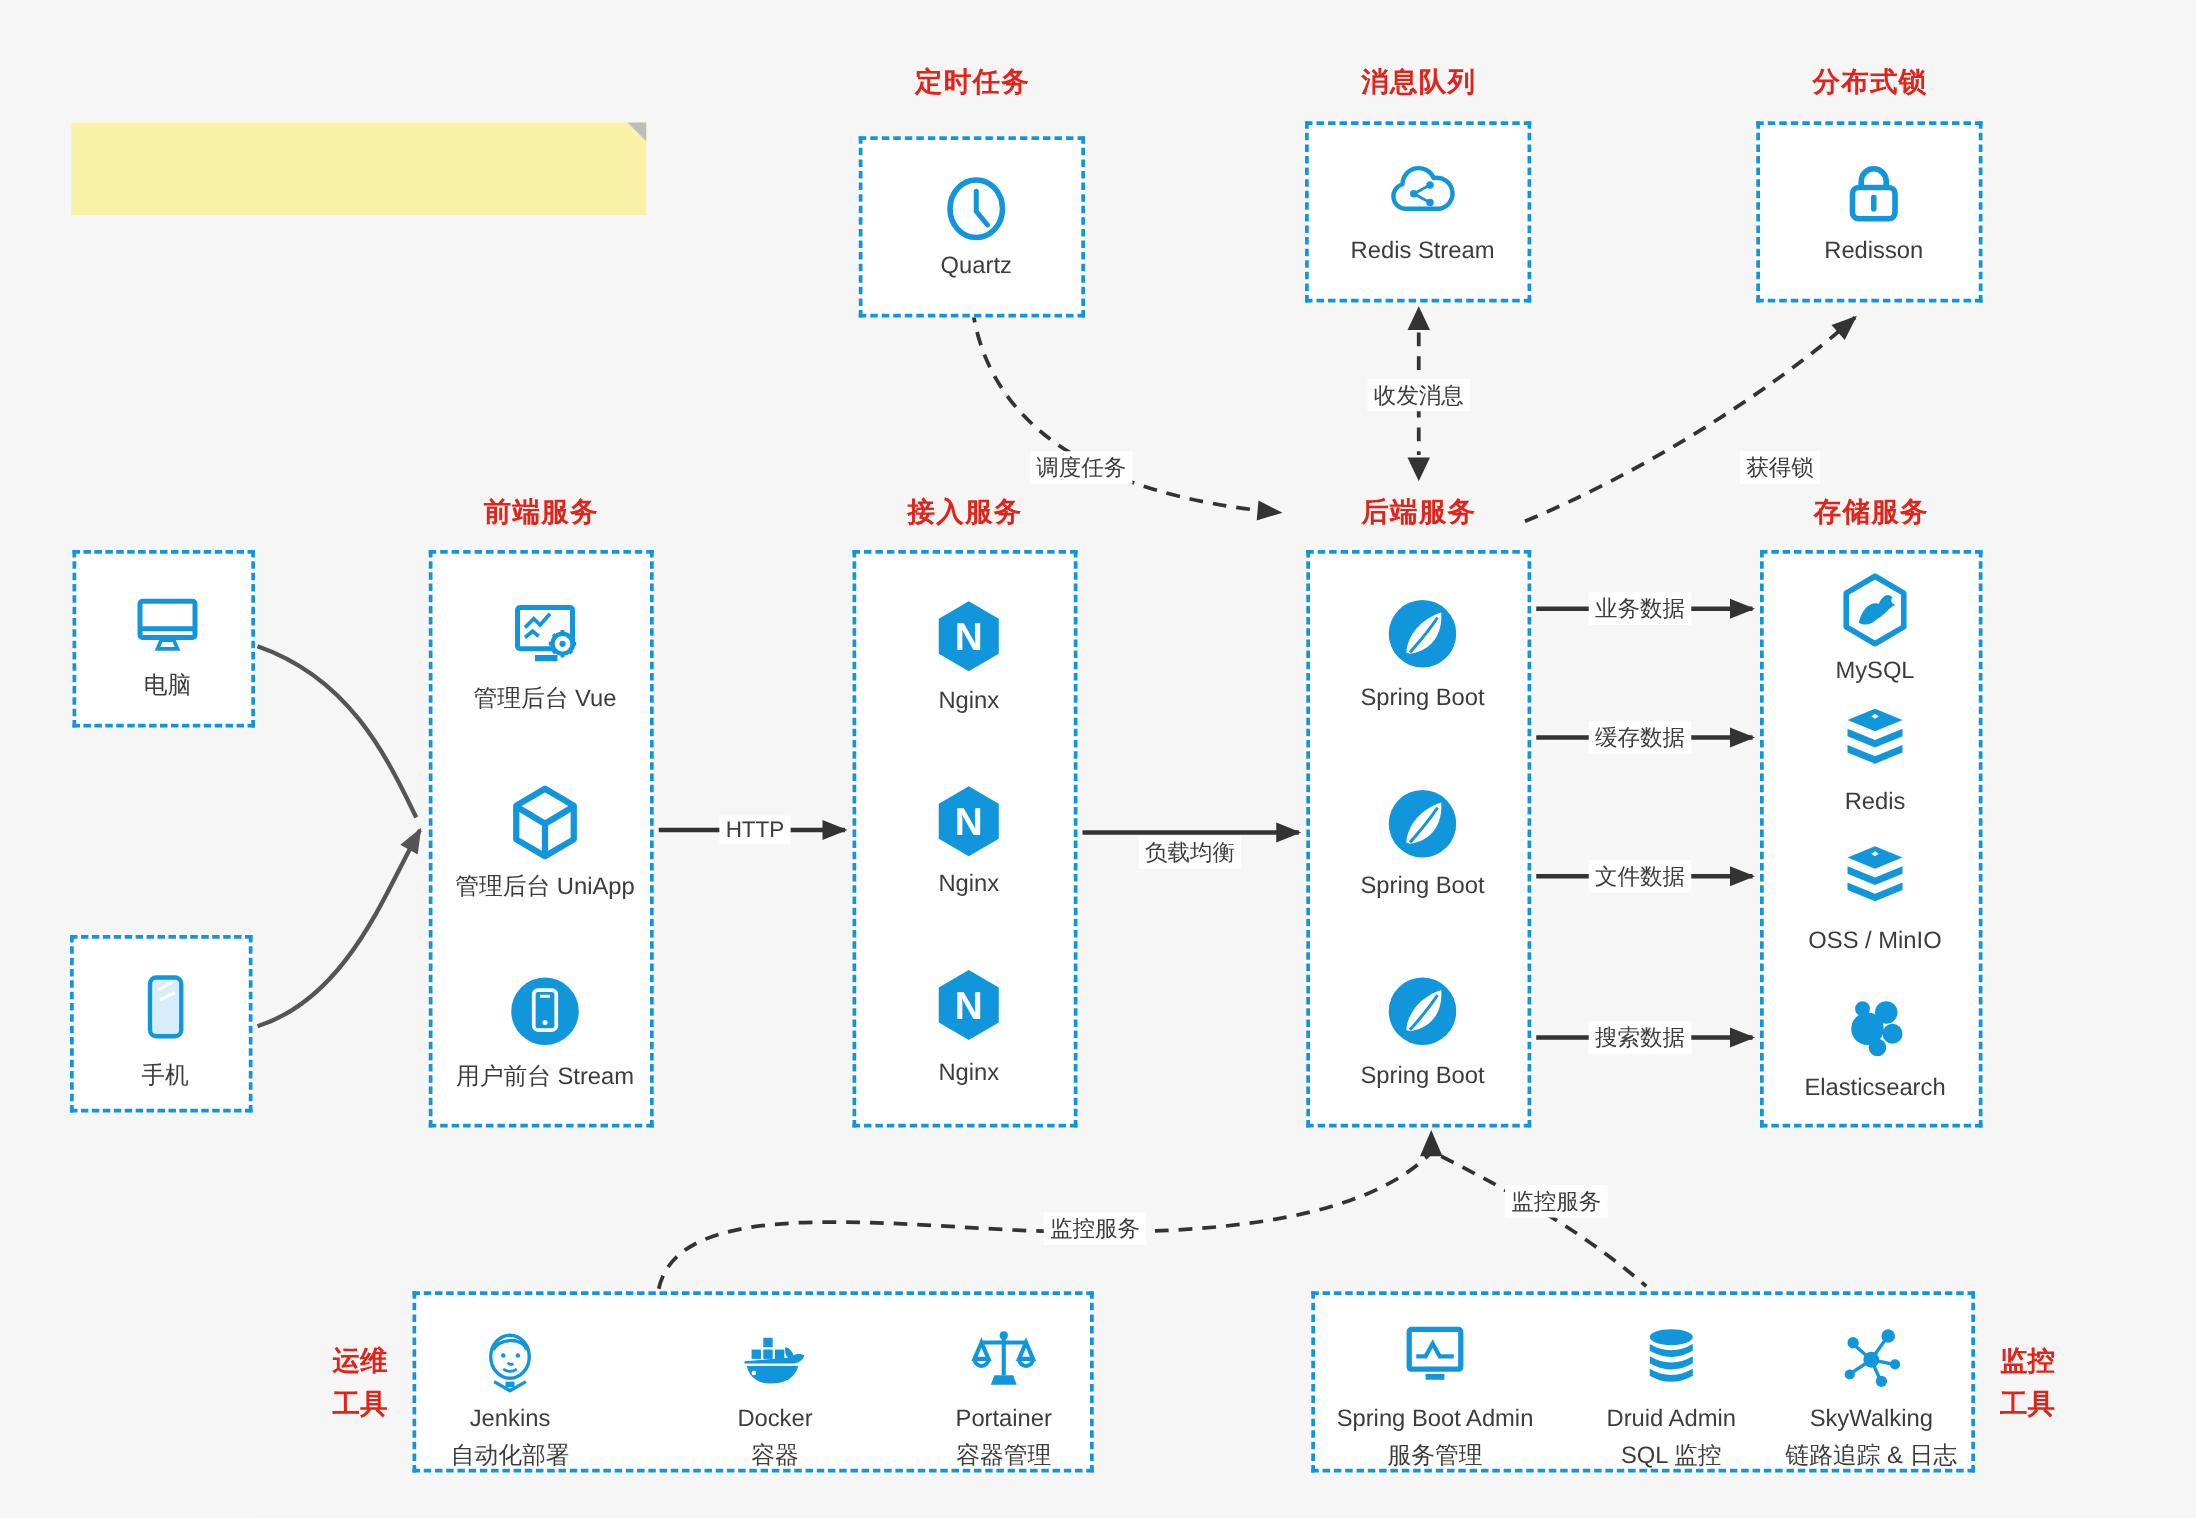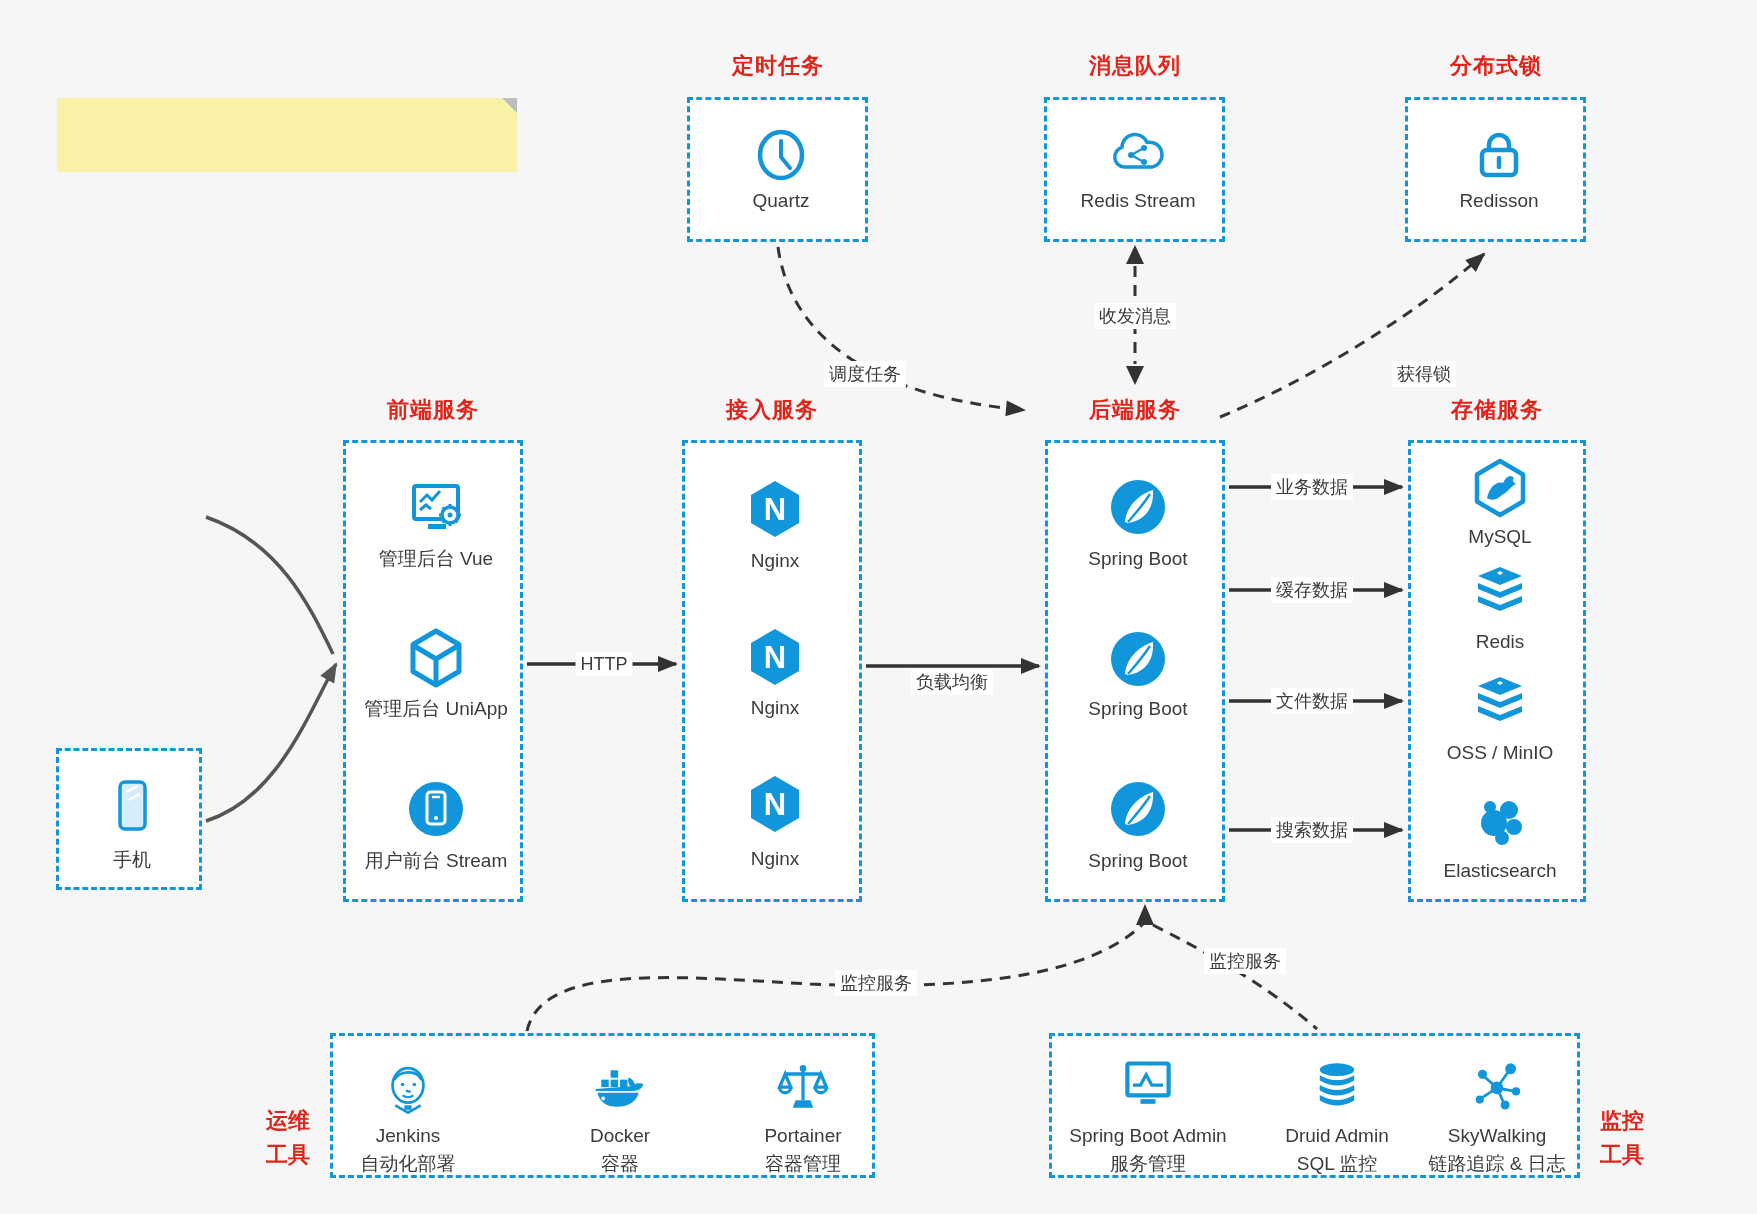--- a/index.html
+++ b/index.html
@@ -1,21 +1,21 @@
 <!DOCTYPE html>
 <html><head>
 <meta charset="utf-8">
 <style>
   html,body{margin:0;padding:0;}
   body{font-family:"Liberation Sans","DejaVu Sans",sans-serif;background:#eee;}
   .canvas{position:relative;width:1757px;height:1214px;background:#f6f6f6;overflow:hidden;}
   .wires{position:absolute;left:0;top:0;z-index:1;}
   .box{position:absolute;background:#fff;border:3px dashed #1296db;box-sizing:border-box;z-index:2;}
   .gtitle{position:absolute;transform:translate(-50%,-50%);color:#e2231a;font-size:22px;font-weight:bold;white-space:nowrap;z-index:3;letter-spacing:1px;}
-  .side-label{position:absolute;transform:translate(-50%,-50%);color:#e2231a;font-size:22px;font-weight:bold;text-align:center;line-height:34px;white-space:nowrap;z-index:3;margin-top:32px;}
+  .side-label{position:absolute;transform:translate(-50%,-50%);color:#e2231a;font-size:22px;font-weight:bold;text-align:center;line-height:34px;white-space:nowrap;z-index:3;}
   .icon{position:absolute;width:64px;height:64px;transform:translate(-50%,-50%);z-index:3;}
   .icon svg{display:block;width:100%;height:100%;}
   .ilabel{position:absolute;transform:translate(-50%,-50%);font-size:19px;color:#3c3c3c;white-space:nowrap;z-index:3;}
   .chip{position:absolute;transform:translate(-50%,-50%);background:#fff;padding:1px 5px;font-size:18px;color:#3c3c3c;white-space:nowrap;z-index:4;}
   .note{position:absolute;left:57px;top:98px;width:460px;height:74px;background:#f9f2a6;z-index:3;color:#3a3a3a;font-size:18px;line-height:29px;padding:8px 0 0 18px;box-sizing:border-box;}
   .note .fold{position:absolute;right:0;top:0;width:0;height:0;border-top:15px solid #bdbdbd;border-left:15px solid transparent;}
 </style>
 </head>
 <body>
 
@@ -52,21 +52,21 @@
   </svg>
 
   <div class="note">
     <span class="fold"></span>
   </div>
 
   <div class="gtitle" style="left:778px;top:66px">定时任务</div>
   <div class="gtitle" style="left:1135px;top:66px">消息队列</div>
   <div class="gtitle" style="left:1496px;top:66px">分布式锁</div>
 
-  <div class="box" style="left:687px;top:97px;width:181px;height:145px">
+  <div class="box" style="left:687px;top:109px;width:181px;height:145px">
     <span class="icon" style="left:91px;top:55px">
       <svg viewBox="0 0 64 64">
           <ellipse cx="32" cy="32" rx="21" ry="23" fill="none" stroke="#1296db" stroke-width="4.5"></ellipse>
           <path d="M32 18 L32 34 L41 45" fill="none" stroke="#1296db" stroke-width="4" stroke-linecap="round"></path>
         </svg>
     </span>
     <div class="ilabel" style="left:91px;top:101px">Quartz</div>
   </div>
 
   <div class="box" style="left:1044px;top:97px;width:181px;height:145px">
@@ -86,20 +86,30 @@
     <span class="icon" style="left:91px;top:55px">
       <svg viewBox="0 0 64 64">
           <path d="M22,27 v-5 a10,10 0 0,1 20,0 v5" fill="none" stroke="#1296db" stroke-width="4.5"></path>
           <rect x="15" y="27" width="34" height="25" rx="5" fill="none" stroke="#1296db" stroke-width="4.5"></rect>
           <path d="M32,35 v9" stroke="#1296db" stroke-width="4.5" stroke-linecap="round"></path>
         </svg>
     </span>
     <div class="ilabel" style="left:91px;top:101px">Redisson</div>
   </div>
 
+  <div class="box" style="left:58px;top:440px;width:146px;height:142px">
+    <span class="icon" style="left:73px;top:57px">
+      <svg viewBox="0 0 64 64">
+          <rect x="10" y="13" width="44" height="29" rx="2" fill="none" stroke="#1296db" stroke-width="4"></rect>
+          <line x1="10" y1="35" x2="54" y2="35" stroke="#1296db" stroke-width="4"></line>
+          <path d="M27,44 h10 l3,7 h-16 z" fill="none" stroke="#1296db" stroke-width="3"></path>
+        </svg>
+    </span>
+    <div class="ilabel" style="left:73px;top:105px">电脑</div>
+  </div>
 
   <div class="box" style="left:56px;top:748px;width:146px;height:142px">
     <span class="icon" style="left:73px;top:55px">
       <svg viewBox="0 0 64 64">
           <rect x="20" y="8" width="25" height="47" rx="5" fill="#d8edfb" stroke="#1296db" stroke-width="3.5"></rect>
           <path d="M26,18 L38,12 M28,26 L40,20" stroke="#ffffff" stroke-width="2.5"></path>
         </svg>
     </span>
     <div class="ilabel" style="left:73px;top:109px">手机</div>
   </div>

